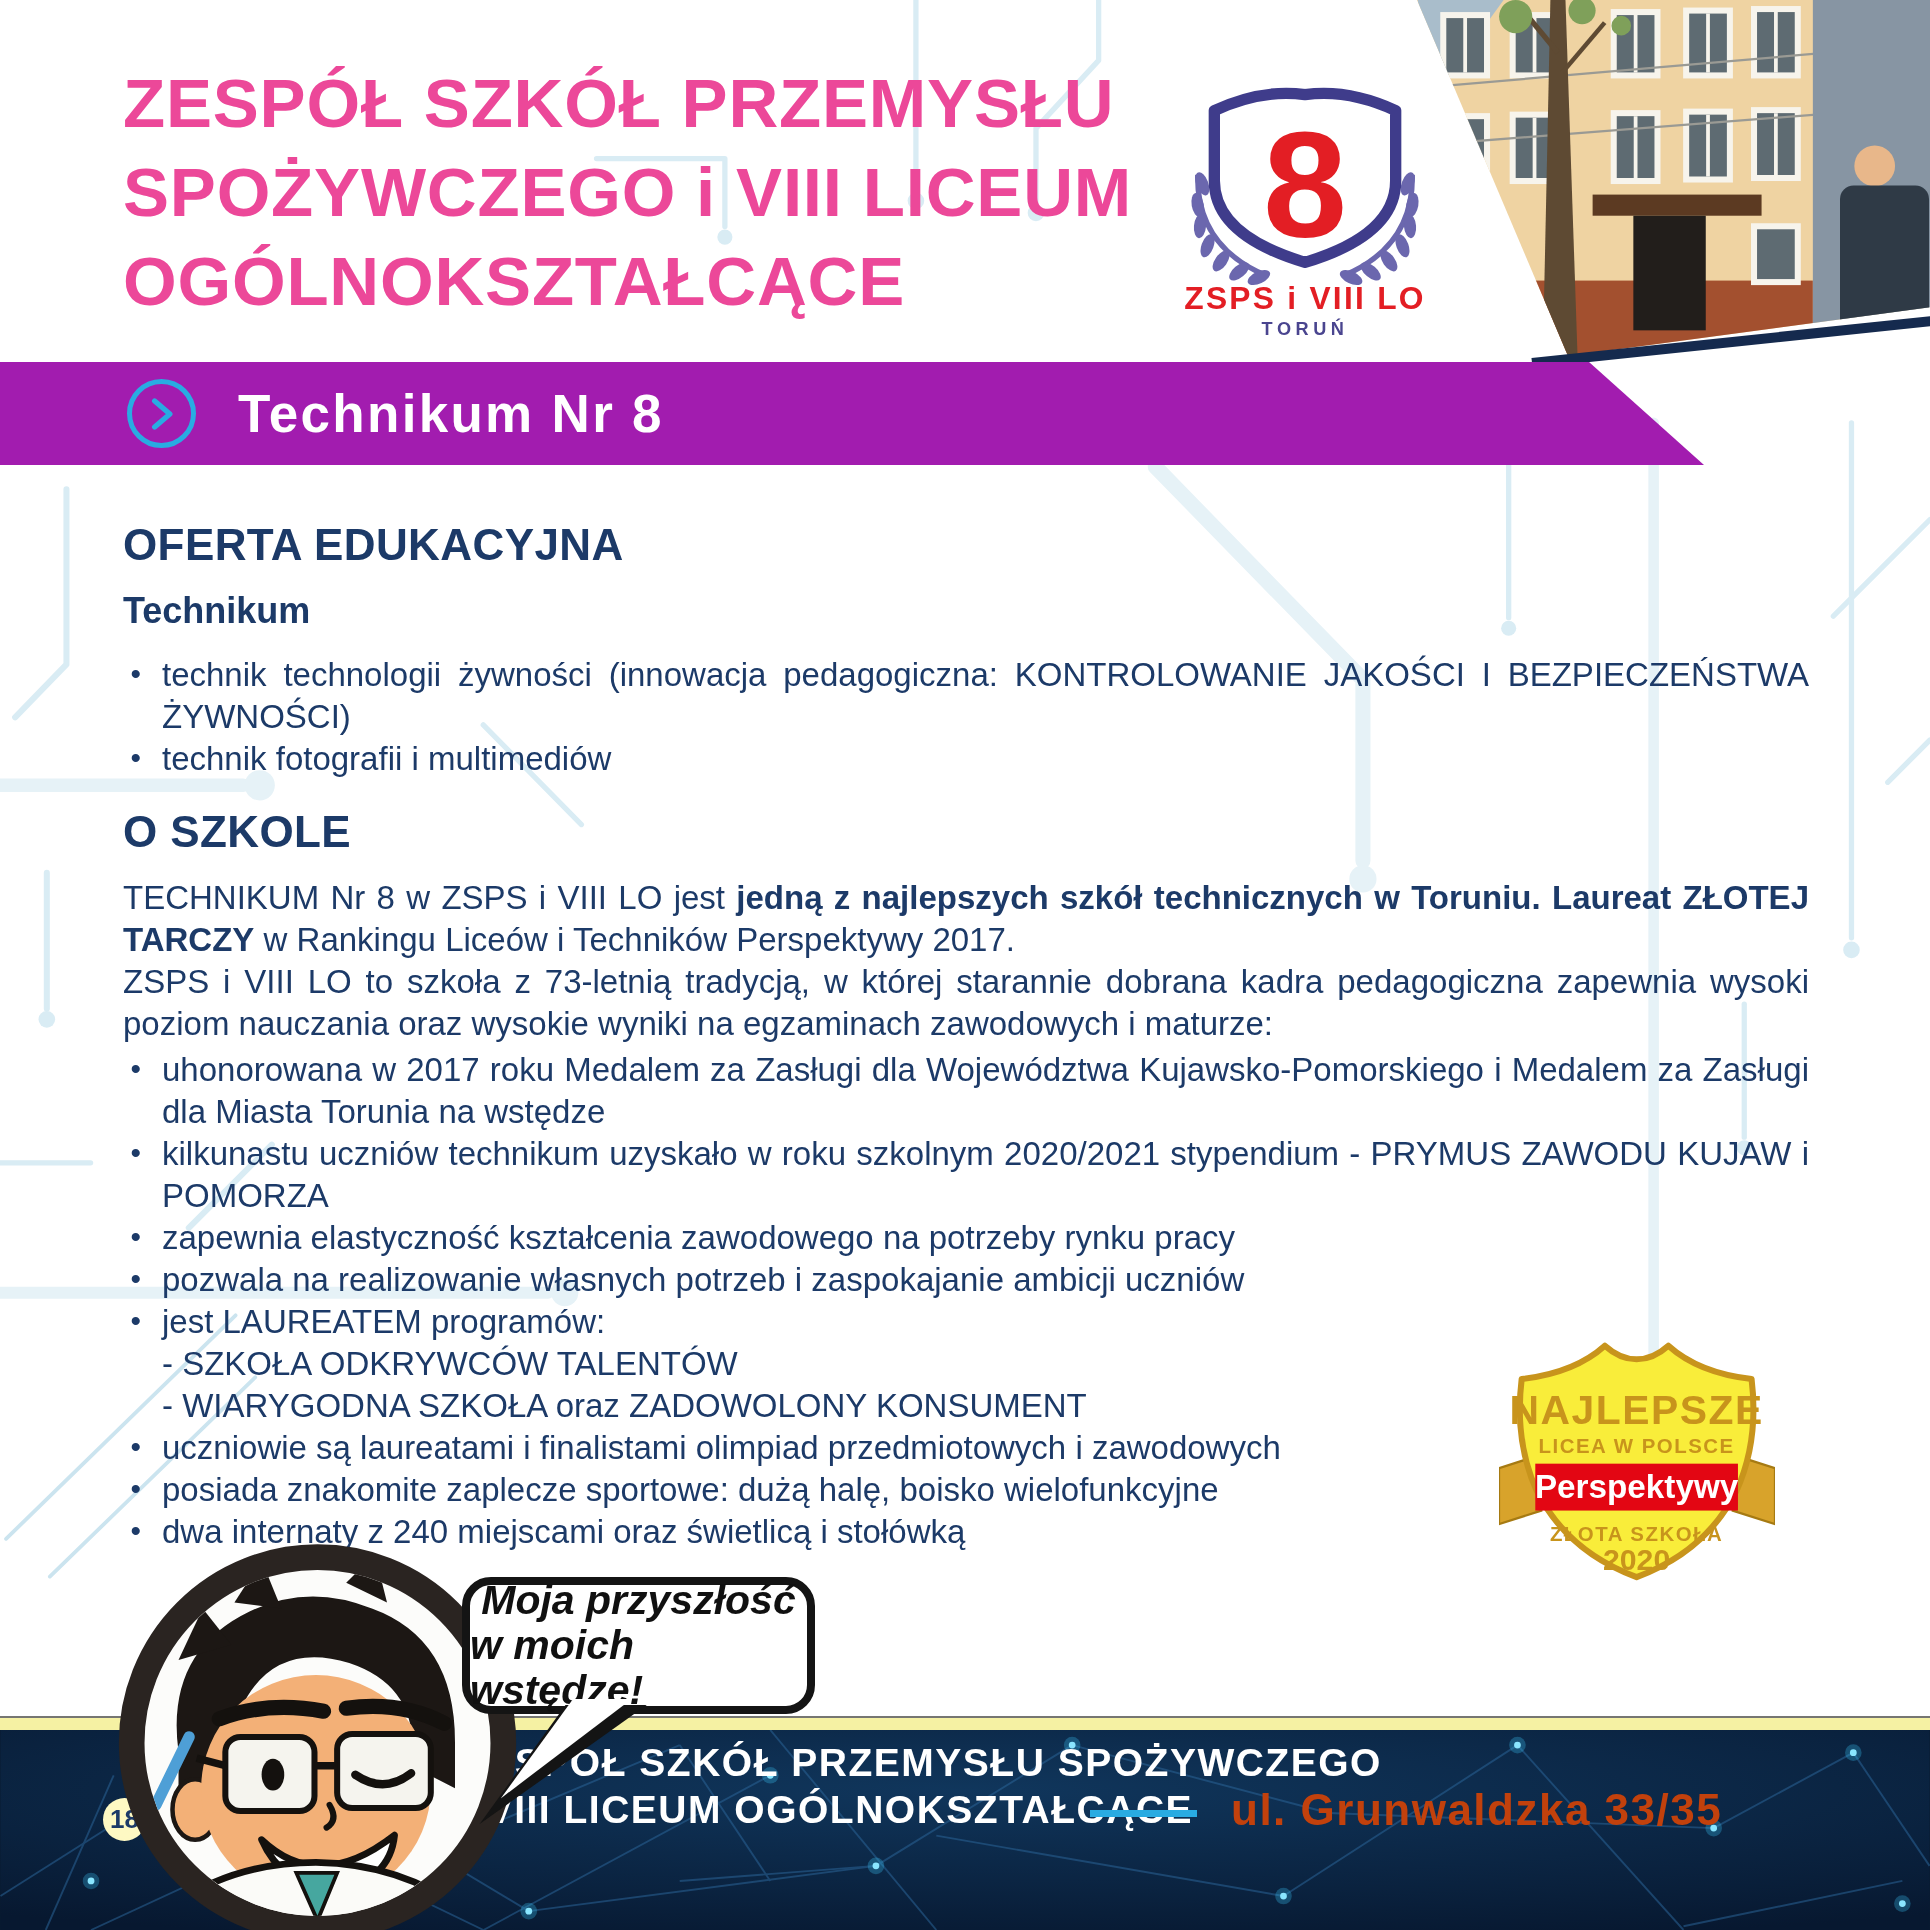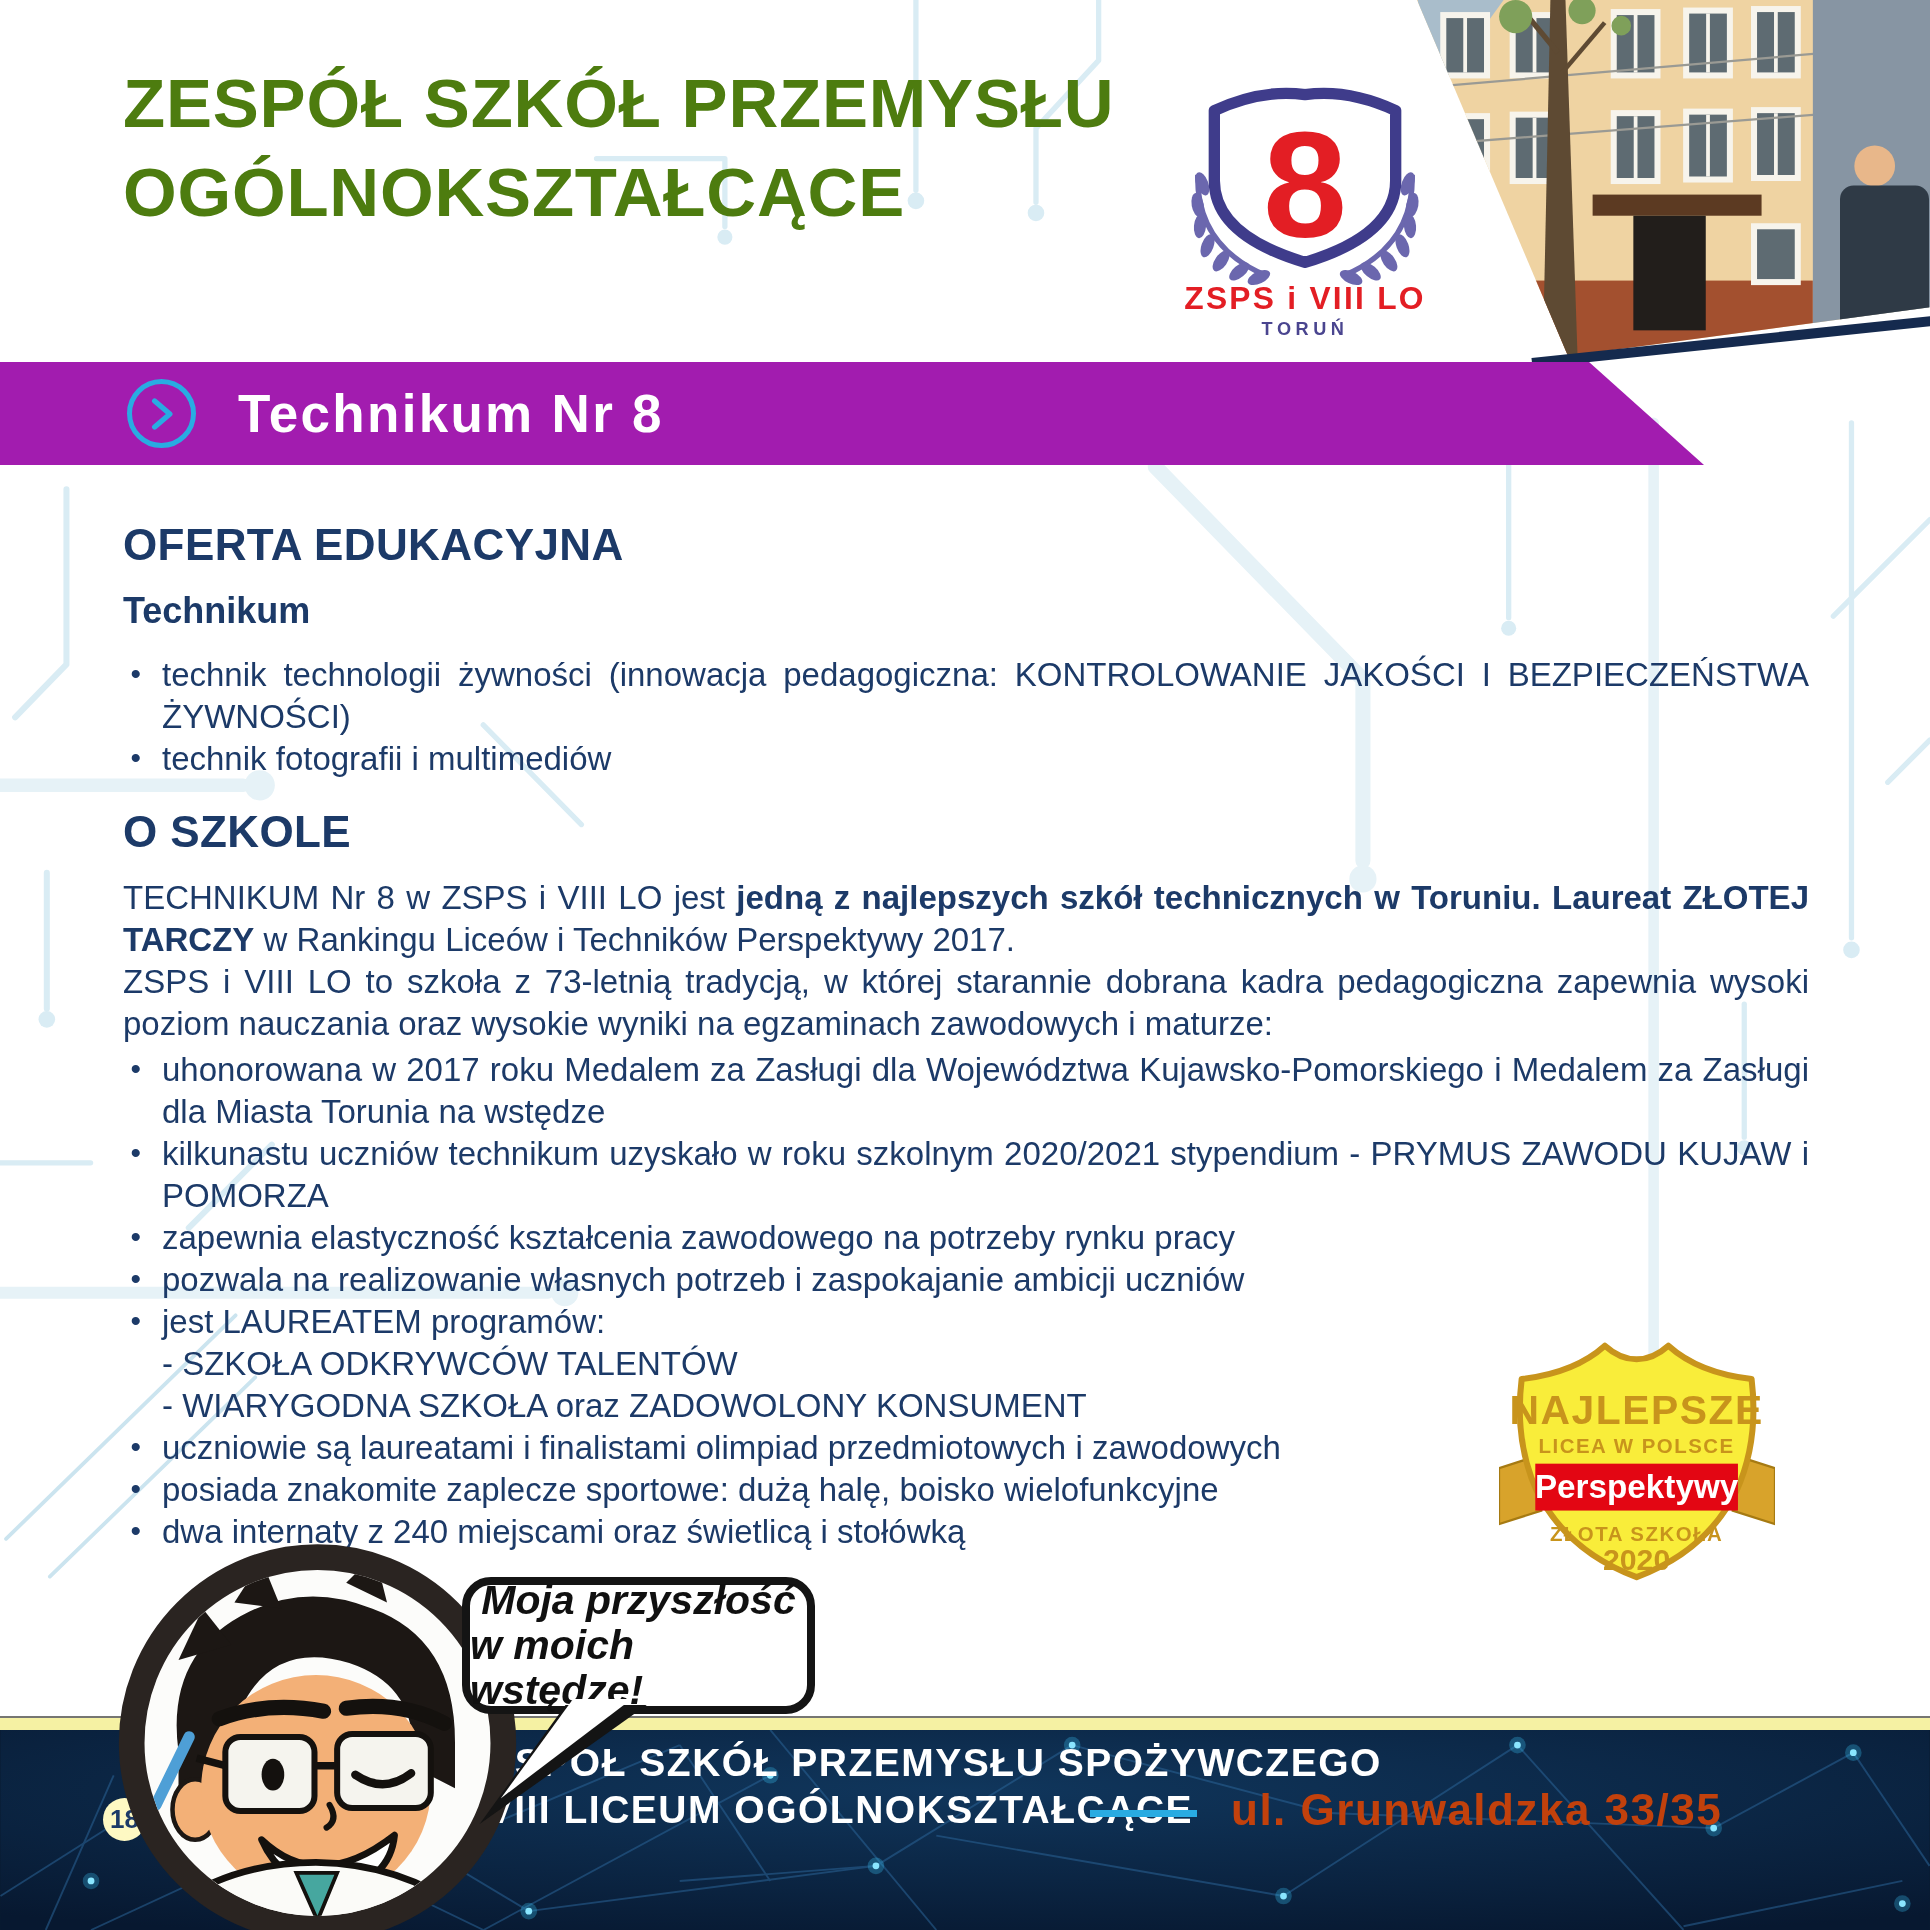--- a/index.html
+++ b/index.html
@@ -4,21 +4,21 @@
 <style>
   html,body{margin:0;padding:0;background:#ffffff;}
   .page{position:relative;width:1930px;height:1930px;background:#ffffff;overflow:hidden;
         font-family:"Liberation Sans",sans-serif;color:#1C3A68;}
   svg{display:block;}
 
   
   .circuit{position:absolute;left:0;top:0;width:1930px;height:1930px;pointer-events:none;}
 
   
-  .title{position:absolute;left:123px;top:59px;color:#4d7c0f;font-weight:bold;
+  .title{position:absolute;left:123px;top:59px;color:#ec4899;font-weight:bold;
          font-size:69px;line-height:89px;letter-spacing:0.8px;white-space:nowrap;}
 
   .logo{position:absolute;left:1175px;top:69px;width:260px;height:272px;}
 
   .photo{position:absolute;left:1390px;top:0;width:541px;height:356px;
          clip-path:polygon(27px 0,541px 0,541px 307px,178px 356px);}
   .photo-strip{position:absolute;left:1532px;top:358px;width:412px;height:9.8px;background:#152A4E;
                transform:rotate(-6deg);transform-origin:0 50%;}
 
   
@@ -107,20 +107,21 @@
     <g fill="#E6F2F7">
       <circle cx="344" cy="1040" r="20"></circle>
       <circle cx="748" cy="1712" r="18"></circle>
       <circle cx="1805" cy="1164" r="18"></circle>
       <circle cx="2190" cy="1822" r="14"></circle>
     </g>
   </svg>
 
   <div class="title">
     <div>ZESPÓŁ SZKÓŁ PRZEMYSŁU</div>
+    <div>SPOŻYWCZEGO i VIII LICEUM</div>
     <div>OGÓLNOKSZTAŁCĄCE</div>
   </div>
 
   <svg class="logo" viewBox="0 0 344 360">
     <g>
       <g fill="#6B67AE" stroke="none">
         <path d="M30 140 Q28 235 122 274" fill="none" stroke="#6B67AE" stroke-width="7"></path>
         <ellipse cx="36" cy="152" rx="16" ry="8" transform="rotate(70 36 152)"></ellipse>
         <ellipse cx="30" cy="180" rx="16" ry="8" transform="rotate(80 30 180)"></ellipse>
         <ellipse cx="33" cy="208" rx="16" ry="8" transform="rotate(95 33 208)"></ellipse>

